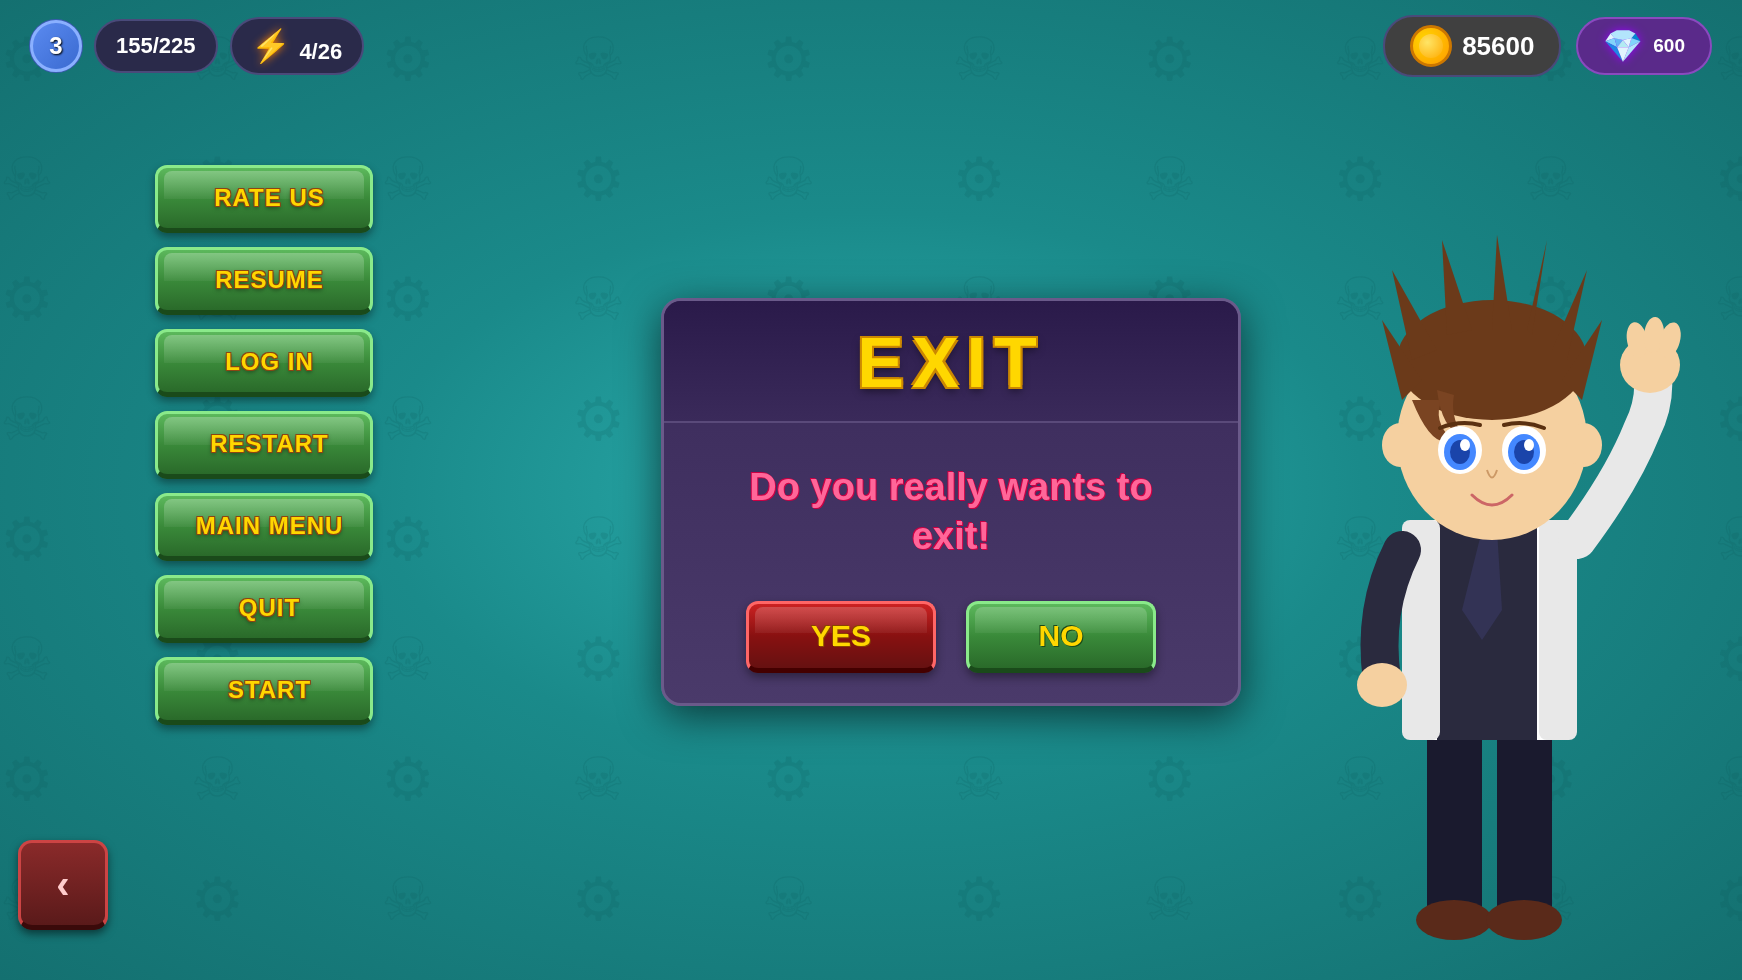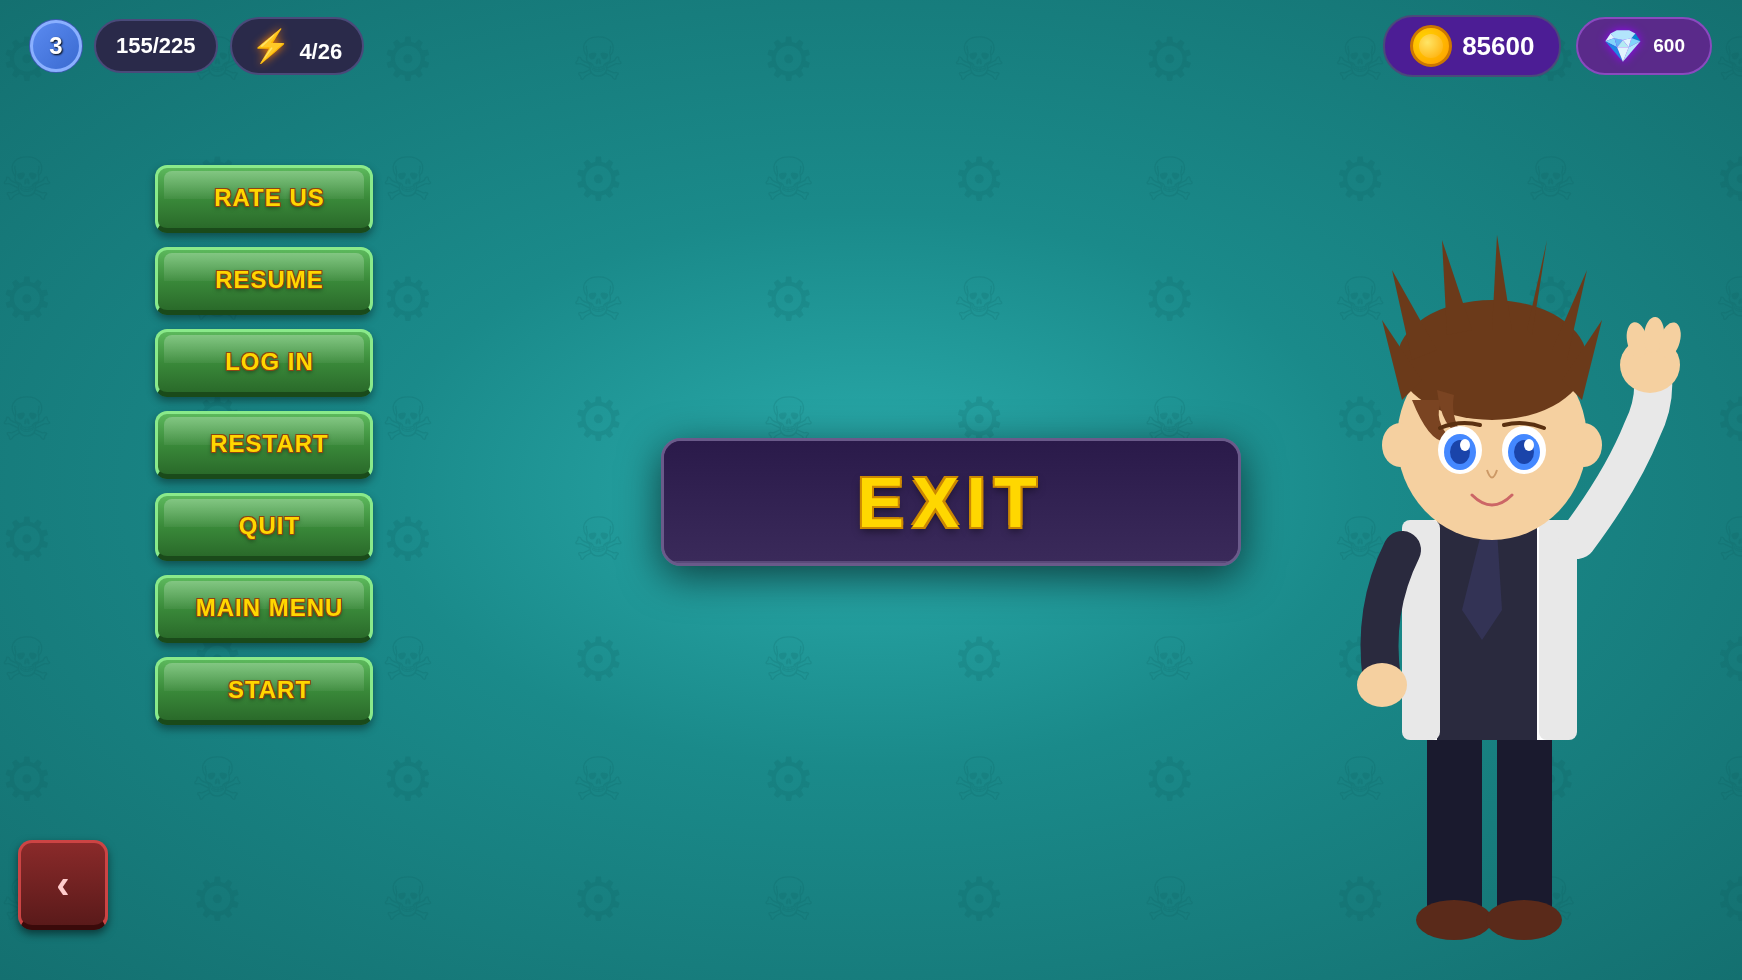--- a/index.html
+++ b/index.html
@@ -128,21 +128,21 @@
     .top-right {
       display: flex;
       align-items: center;
       gap: 15px;
     }
 
     .coins-badge {
       display: flex;
       align-items: center;
       gap: 10px;
-      background: #4c1d95;
+      background: #404040;
       border-radius: 30px;
       padding: 8px 25px;
       border: 2px solid #4a4a7a;
     }
 
     .coin-icon {
       width: 42px;
       height: 42px;
       background: radial-gradient(circle at 35% 35%, #ffd700, #ff9900);
       border-radius: 50%;
@@ -440,38 +440,49 @@
   <div class="menu-btn">
     <span class="menu-btn-label">RESUME</span>
   </div>
   <div class="menu-btn">
     <span class="menu-btn-label">LOG IN</span>
   </div>
   <div class="menu-btn">
     <span class="menu-btn-label">RESTART</span>
   </div>
   <div class="menu-btn">
+    <span class="menu-btn-label">MAIN MENU</span>
+  </div>
+  <div class="menu-btn">
     <span class="menu-btn-label">QUIT</span>
-  </div>
-  <div class="menu-btn">
-    <span class="menu-btn-label">MAIN MENU</span>
   </div>
   <div class="menu-btn">
     <span class="menu-btn-label">START</span>
   </div>
 </div>
 
 <div class="back-btn">
   <span class="back-arrow">‹</span>
 </div>
 
 <div class="dialog-overlay">
   <div class="dialog">
     <div class="dialog-header">
       <span class="dialog-title">EXIT</span>
+    </div>
+    <div class="dialog-body">
+      <div class="dialog-message">Do you really wants to exit!</div>
+      <div class="dialog-buttons">
+        <div class="btn-yes">
+          <span class="btn-yes-label">YES</span>
+        </div>
+        <div class="btn-no">
+          <span class="btn-no-label">NO</span>
+        </div>
+      </div>
     </div>
   </div>
 </div>
 
 <div class="character">
   <svg class="character-svg" viewBox="0 0 420 820" xmlns="http://www.w3.org/2000/svg">
 
     <rect x="145" y="560" width="55" height="200" rx="8" fill="#1a1a2e"></rect>
     <rect x="215" y="560" width="55" height="200" rx="8" fill="#1a1a2e"></rect>
 

